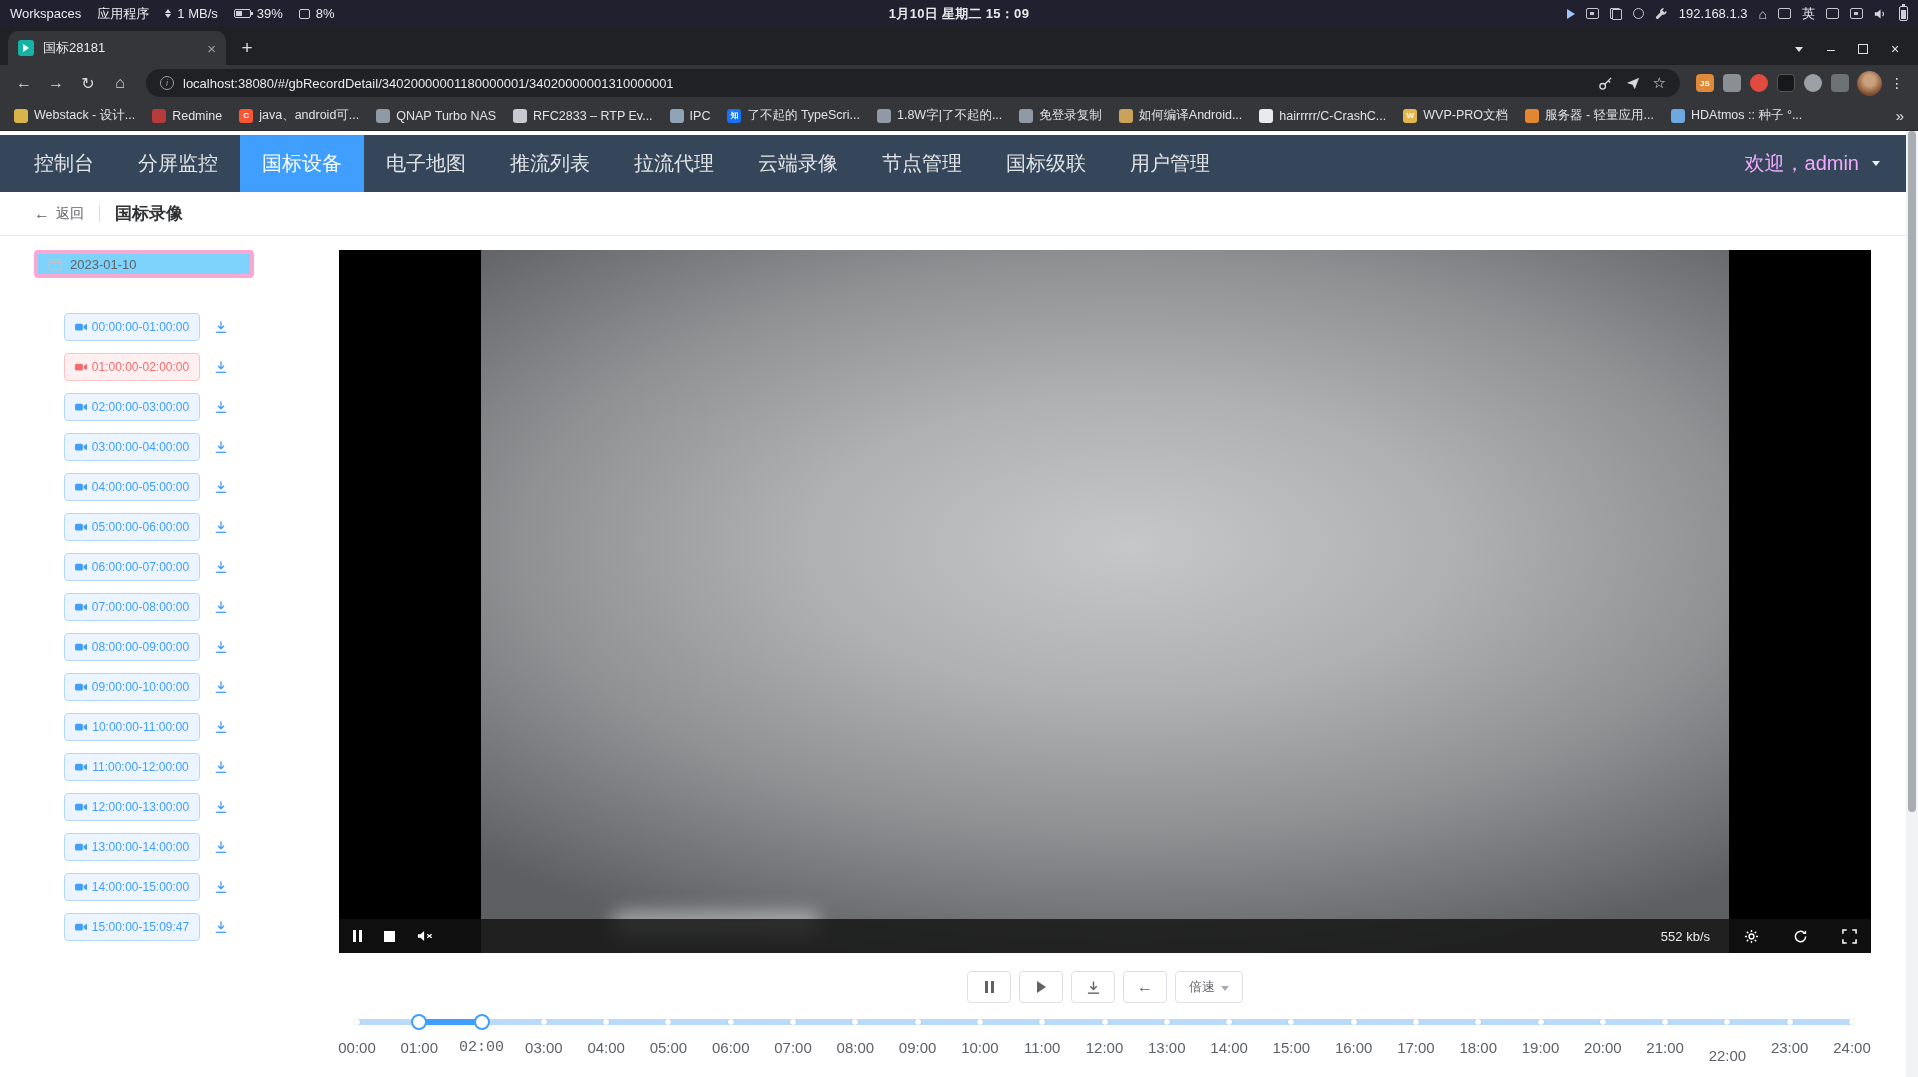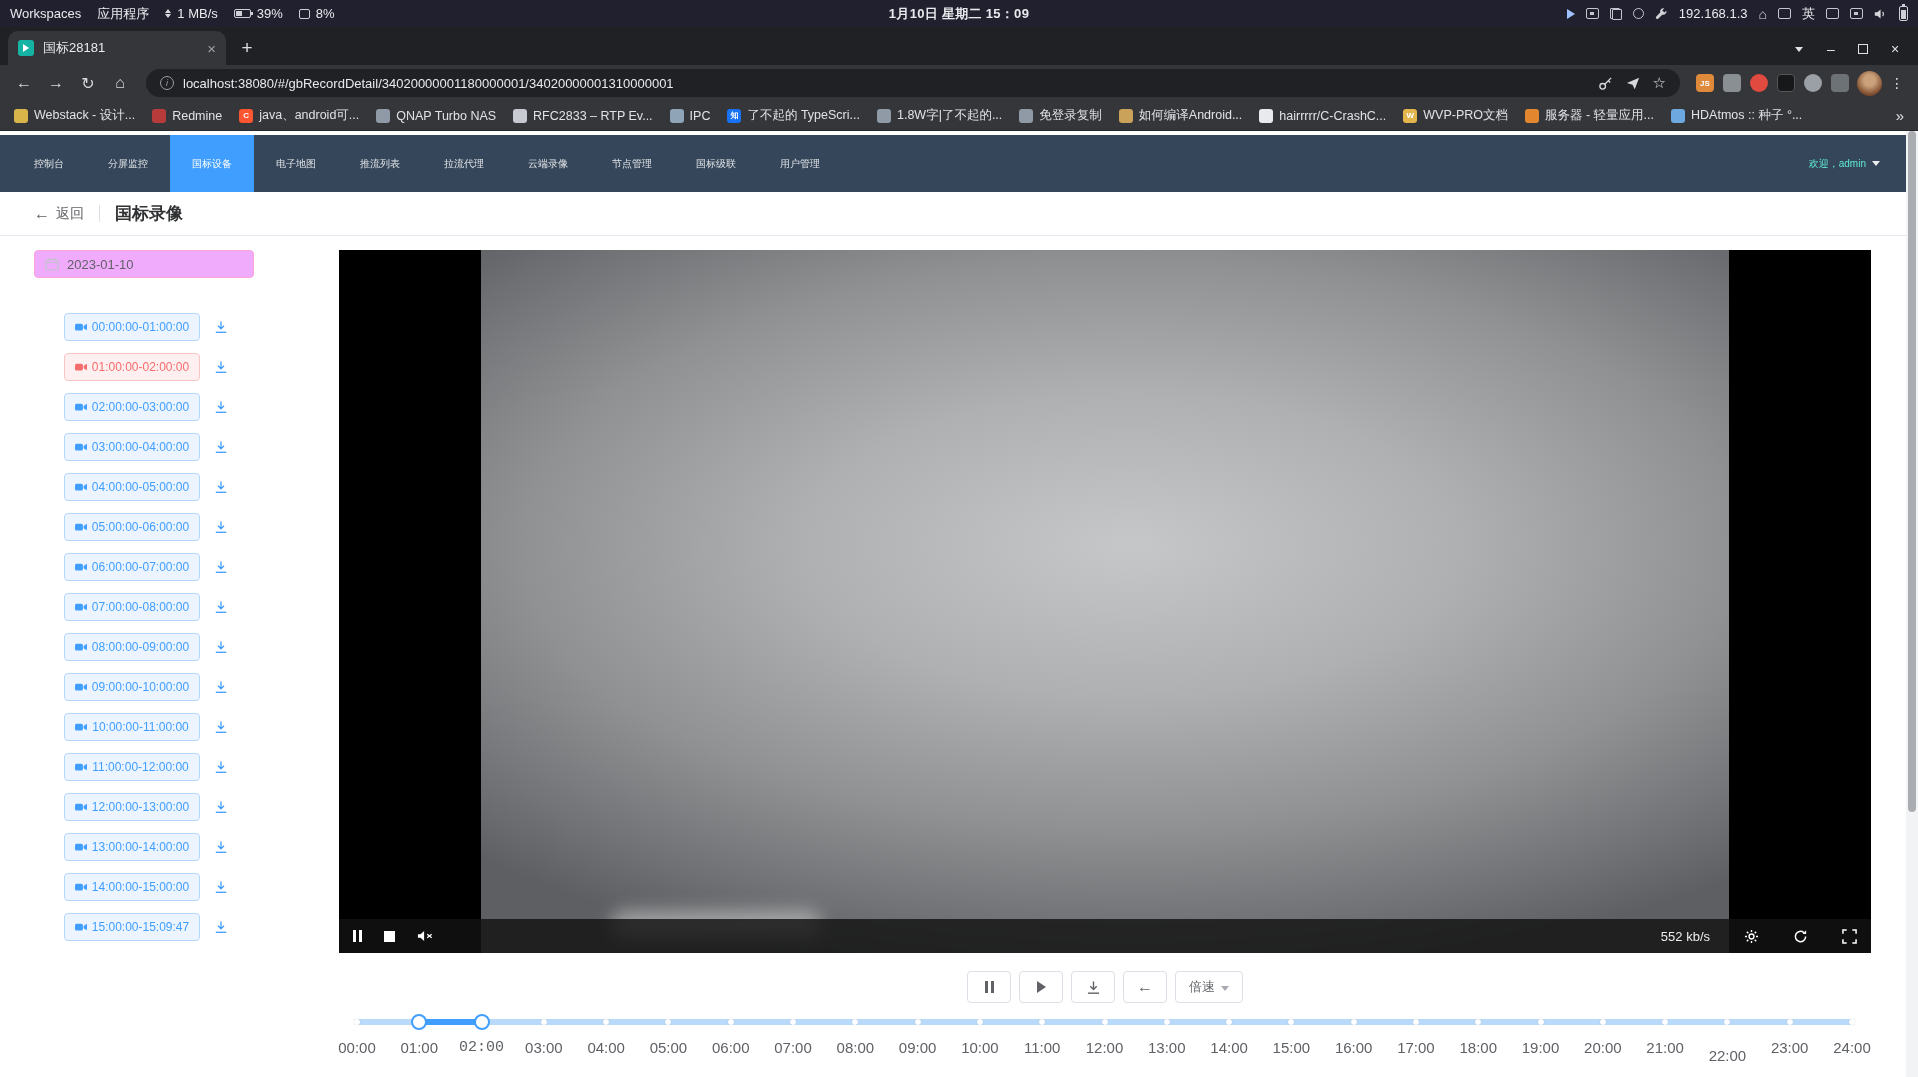--- a/index.html
+++ b/index.html
@@ -65,35 +65,35 @@
   .bm-scroll{display:flex;align-items:center;gap:17px;overflow:hidden;flex:1}
   .bm-item{display:flex;align-items:center;gap:6px;white-space:nowrap;flex:none;cursor:pointer}
   .bm-icon{width:14px;height:14px;border-radius:3px;flex:none;display:flex;align-items:center;justify-content:center;font-size:8px;color:#fff;font-weight:700}
   .bm-overflow{margin-left:10px;font-size:15px;color:#dfe2e6;cursor:pointer}
 
   
   .page{height:946px;background:#fff;position:relative;padding:4px 12px 0 0}
   .scrollbar{position:absolute;top:0;right:0;bottom:0;width:12px;background:#f1f3f4}
   .scroll-thumb{position:absolute;top:0;left:2px;right:2px;height:72%;background:#a9acb1;border-radius:5px;cursor:pointer}
 
-  .app-nav{height:57px;background:#35465a;display:flex;align-items:center;padding-left:12px;color:rgba(255,255,255,.85);font-size:10px}
+  .app-nav{height:57px;background:#35465a;display:flex;align-items:center;padding-left:12px;color:rgba(255,255,255,.85);font-size:20px}
   .nav-item{height:100%;display:flex;align-items:center;padding:0 22px;cursor:pointer;white-space:nowrap}
   .nav-item.active{background:#409eff;color:#fff}
-  .nav-welcome{margin-left:auto;margin-right:26px;color:#5eead4;display:flex;align-items:center;gap:6px;cursor:pointer}
+  .nav-welcome{margin-left:auto;margin-right:26px;color:#f0abfc;display:flex;align-items:center;gap:13px;cursor:pointer}
   .nav-welcome .caret{border-top-color:#fff;opacity:.9}
 
   .page-header{height:44px;display:flex;align-items:center;padding-left:34px;gap:15px;border-bottom:1px solid #e4e7ed}
   .back-btn{display:flex;align-items:center;gap:6px;color:#606266;font-size:14px;cursor:pointer}
   .back-arrow{font-size:16px}
   .hdr-divider{width:1px;height:17px;background:#dcdfe6}
   .page-title{font-size:17px;color:#303133;font-weight:700}
 
   .content{display:flex;padding-top:14px;height:841px}
   .sidebar{width:220px;margin-left:34px;flex:none}
-  .date-input{height:28px;width:100%;border:1px solid #f9a8d4;border-radius:4px;display:flex;align-items:center;padding:0 10px;gap:8px;background:#f0abfc;cursor:pointer}
+  .date-input{height:28px;width:100%;border:4px solid #f9a8d4;border-radius:4px;display:flex;align-items:center;padding:0 10px;gap:8px;background:#7dd3fc;cursor:pointer}
   .date-input input{border:none;outline:none;flex:1;font-size:13px;color:#606266;font-family:inherit;background:transparent}
   .segments{margin-top:35px;padding-left:30px}
   .seg-row{display:flex;align-items:center;height:28px;margin-bottom:12px}
   .seg-btn{height:28px;width:136px;border:1px solid #b3d8ff;background:#ecf5ff;color:#409eff;border-radius:4px;font-size:12px;display:flex;align-items:center;justify-content:center;gap:5px;cursor:pointer;font-family:inherit}
   .seg-btn.selected{border-color:#fbc4c4;background:#fef0f0;color:#f56c6c}
   .seg-cam{display:flex}
   .seg-dl{margin-left:14px;color:#409eff;display:flex;cursor:pointer}
 
   .main{flex:1;margin-left:85px;margin-right:35px;min-width:0}
   .player{height:703px;background:#000;position:relative}

